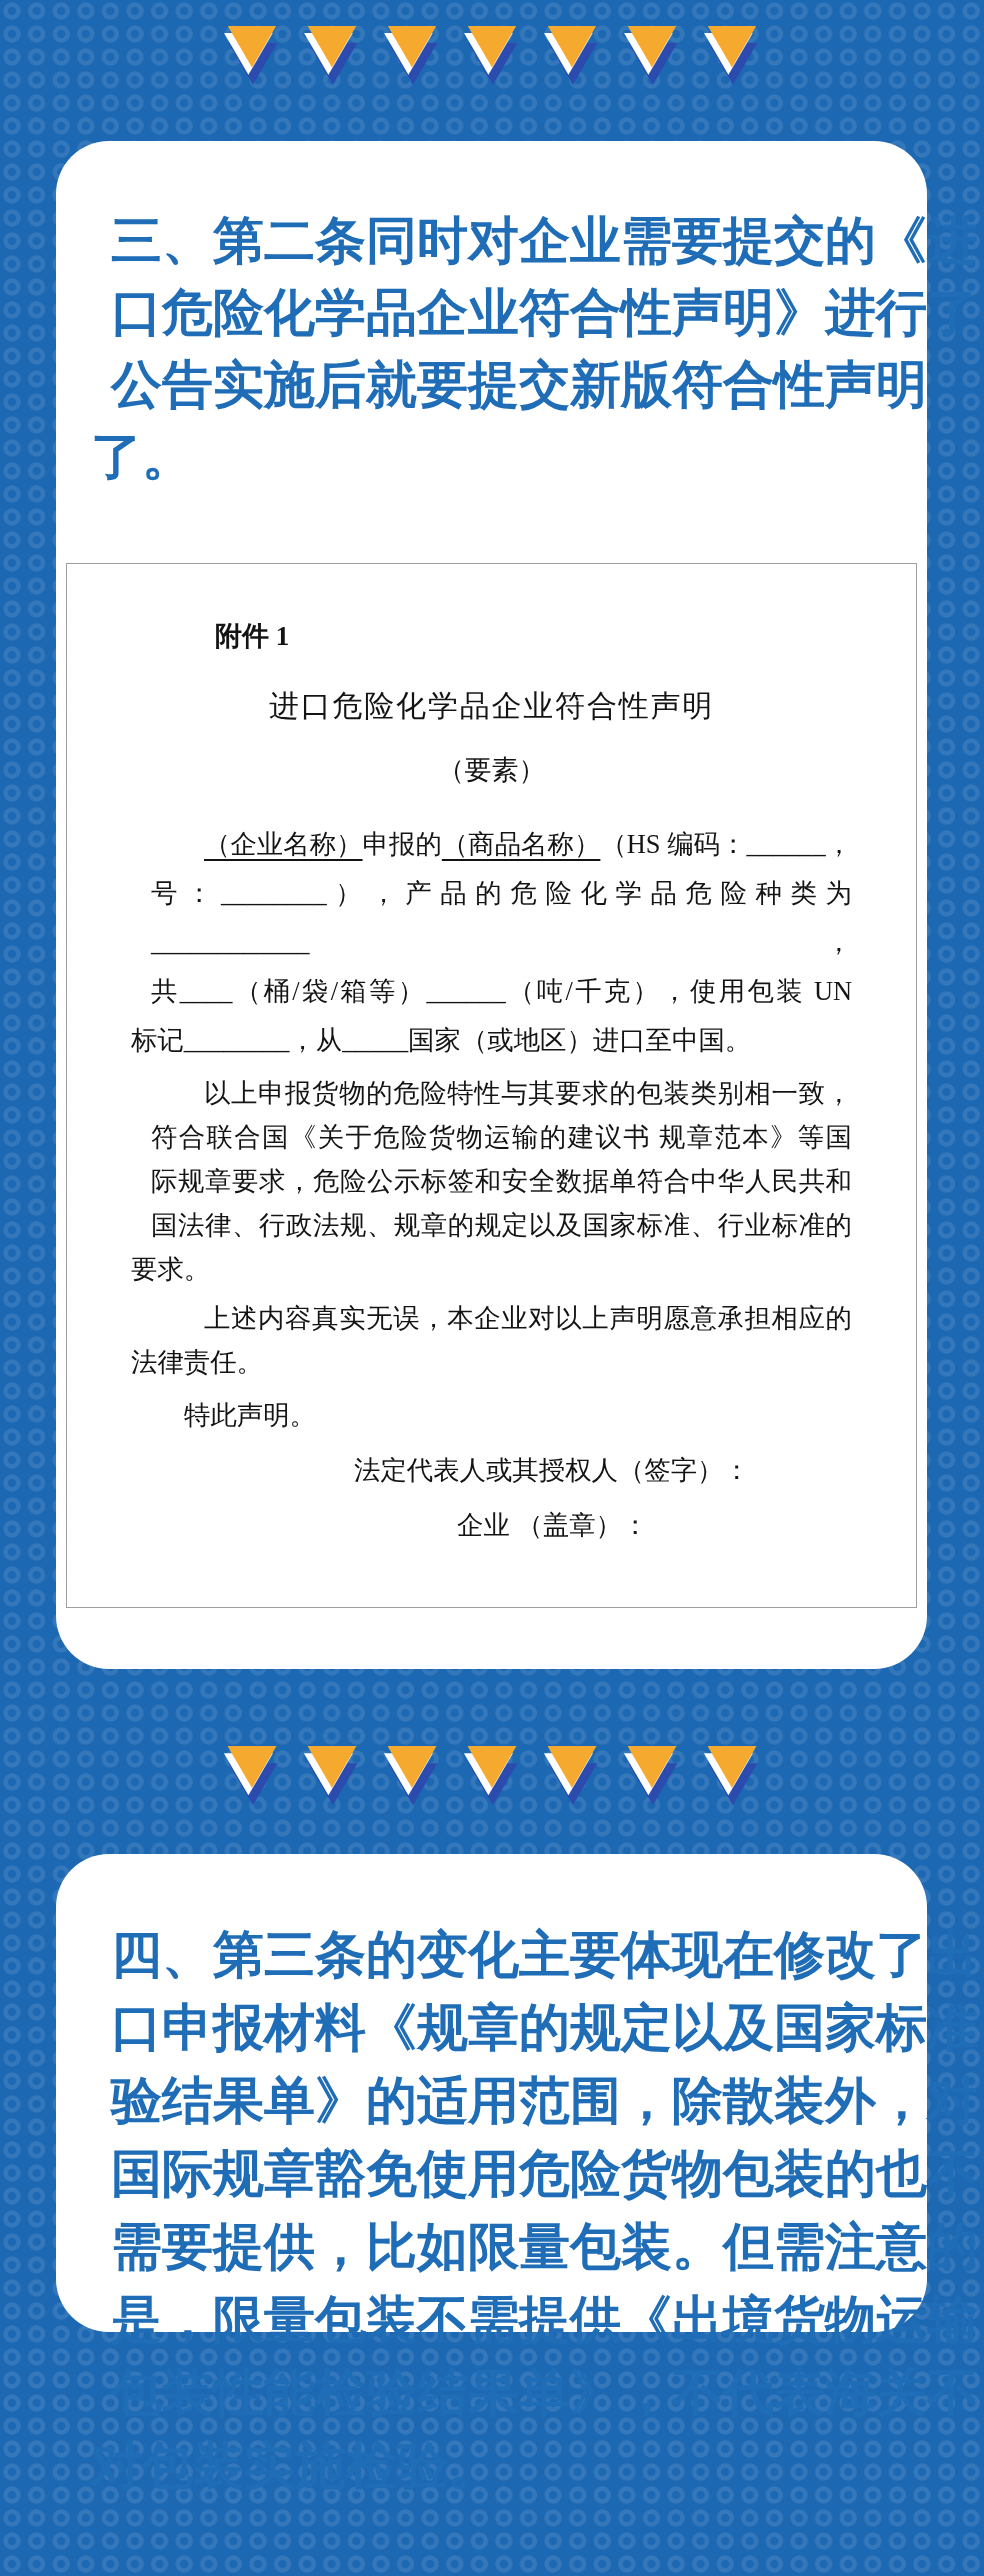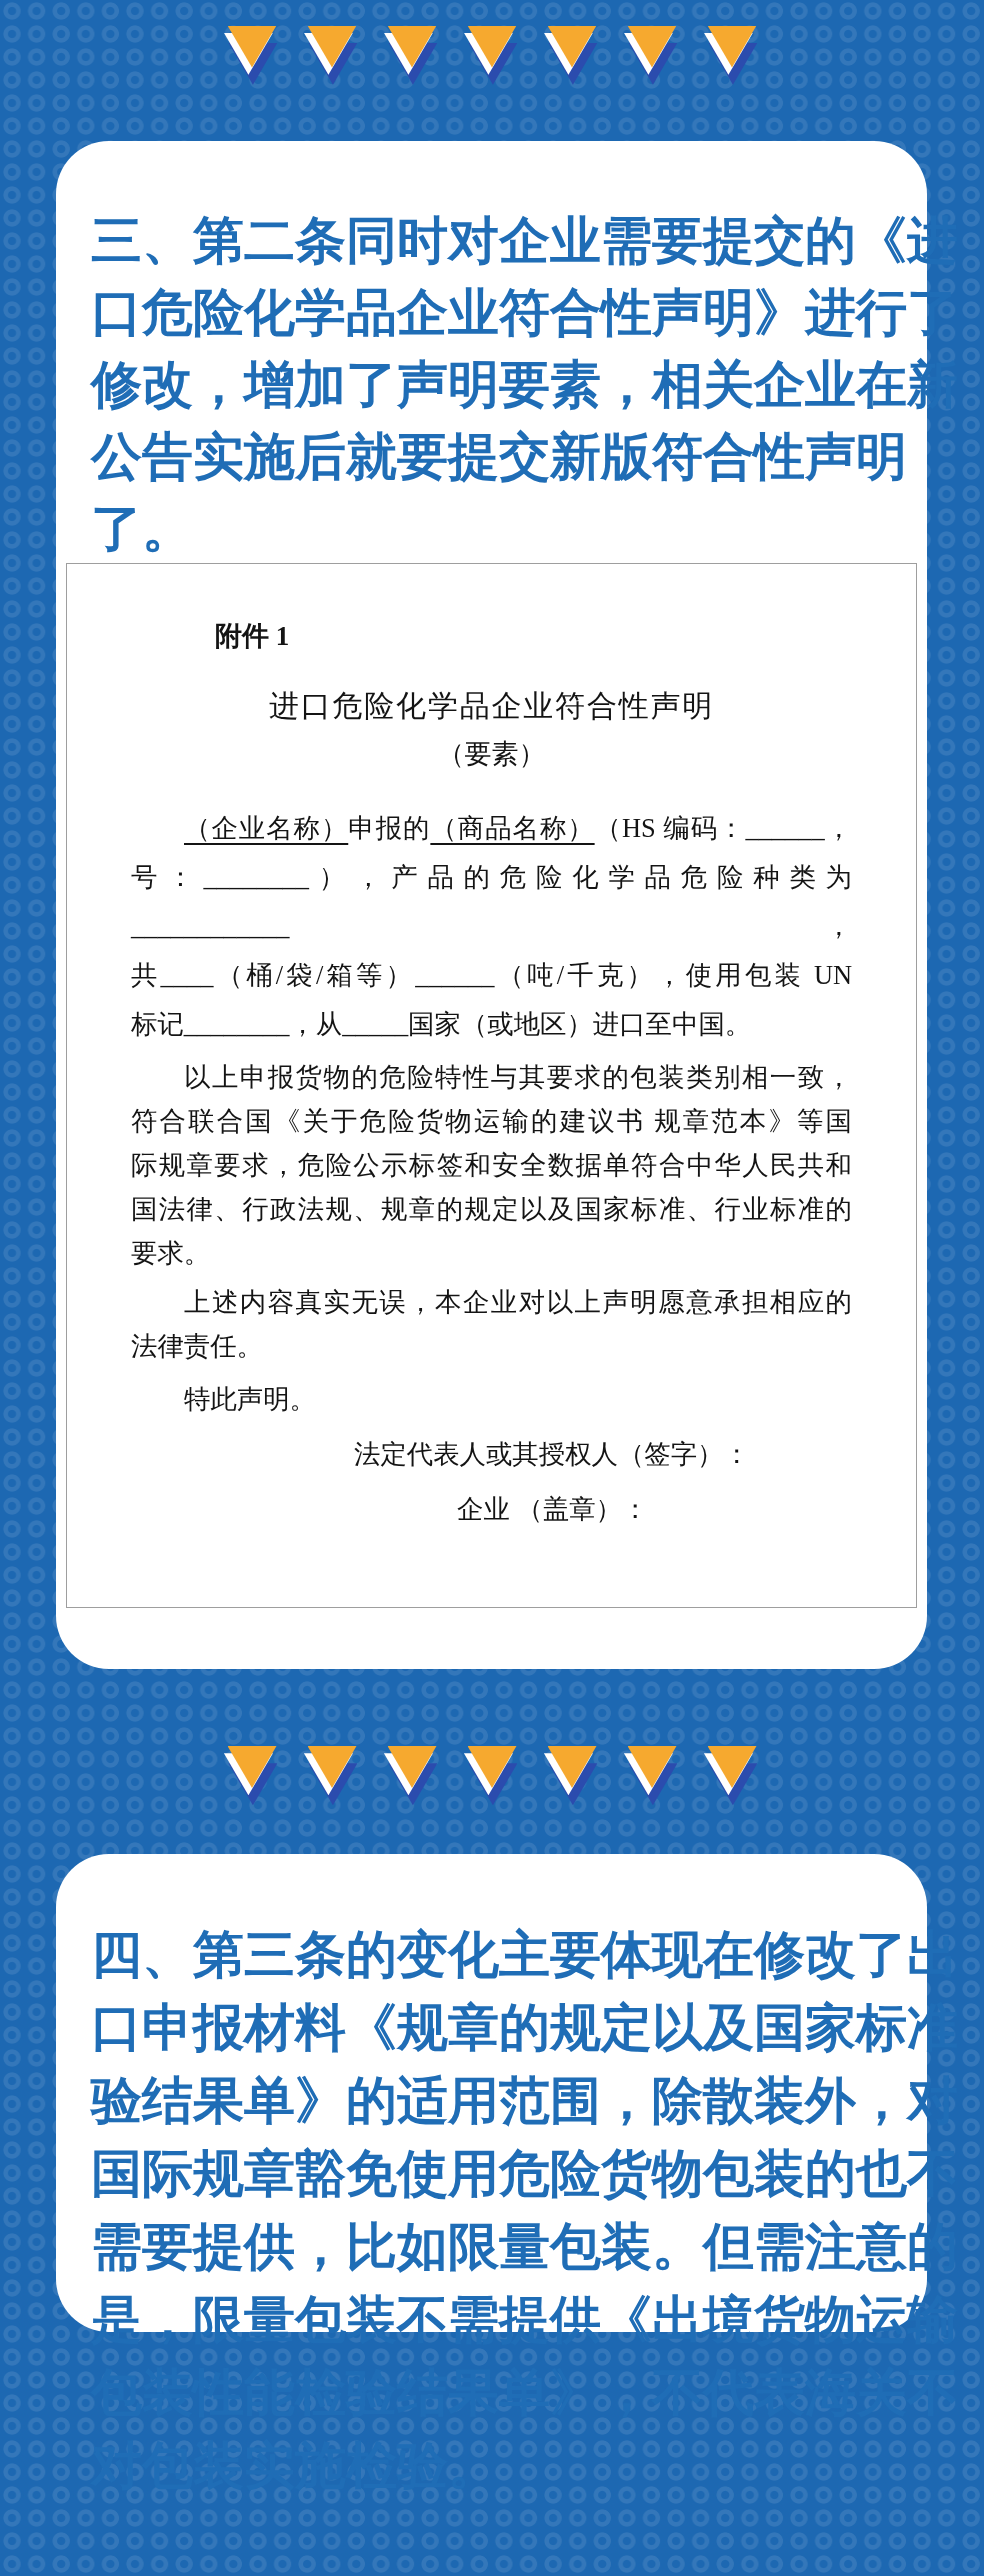--- a/index.html
+++ b/index.html
@@ -45,32 +45,32 @@
     background:var(--shadow);border-radius:73px;
   }
   .card-3{top:141px;height:1528px;}
   .card-4{top:1854px;height:478px;}
   .heading{
     padding:64px 35px 0 35px;
     font-size:51px;font-weight:bold;color:var(--heading);
   }
   .hline{line-height:72px;height:72px;white-space:nowrap;}
   .card-4 .hline{line-height:73px;height:73px;}
-  .jl{text-align:justify;text-align-last:justify;}
+  .jl{text-align:justify;text-align-last:justify;margin-left:20px;}
   
   .doc{
     position:absolute;left:10px;top:422px;width:851px;height:1045px;
     box-sizing:border-box;border:1.8px solid var(--doc-border);
     background:#ffffff;overflow:hidden;
     font-family:"Liberation Serif",serif;color:var(--doc-text);
     font-size:26.4px;padding:56px 64px 0 64px;
   }
   .doc-label{font-weight:bold;font-size:27px;margin-left:84px;line-height:33px;font-family:Liberation Serif, serif;}
   .doc-title{text-align:center;font-size:30px;letter-spacing:1.8px;margin-top:35px;line-height:36px;}
-  .doc-sub{text-align:center;font-size:27px;margin-top:11px;line-height:38px;}
+  .doc-sub{text-align:center;font-size:27px;margin-top:27px;line-height:38px;}
   .doc-form{margin-top:31px;line-height:49px;}
   .doc-para{margin-top:5.5px;line-height:44px;}
   .doc-line{min-height:44px;}
   .doc-form .doc-line{min-height:49px;}
   .ind{text-indent:53px;}
   .u{text-decoration:underline;text-underline-offset:5.5px;}
   .doc-decl{margin-top:9px;line-height:44px;text-indent:53px;}
   .doc-sign1{margin-top:11px;margin-left:223px;line-height:44px;}
   .doc-sign2{margin-top:11px;margin-left:326px;line-height:44px;}
   .doc-date{margin-top:11px;line-height:44px;text-align:right;padding-right:87px;}
@@ -115,21 +115,20 @@
         <i class="ts"></i>
         <i class="tw"></i>
         <i class="tm"></i>
       </span>
     </div>
 
   <section class="card card-3">
     <div class="heading">
       <div class="hline jl">三、第二条同时对企业需要提交的《进</div>
       <div class="hline jl">口危险化学品企业符合性声明》进行了</div>
-      <div class="hline jl">修改，增加了声明要素，相关企业在新</div>
       <div class="hline jl">公告实施后就要提交新版符合性声明</div>
       <div class="hline">了。</div>
     </div>
 
     <div class="doc">
       <div class="doc-label">附件 1</div>
       <div class="doc-title">进口危险化学品企业符合性声明</div>
       <div class="doc-sub">（要素）</div>
 
       <div class="doc-form">

